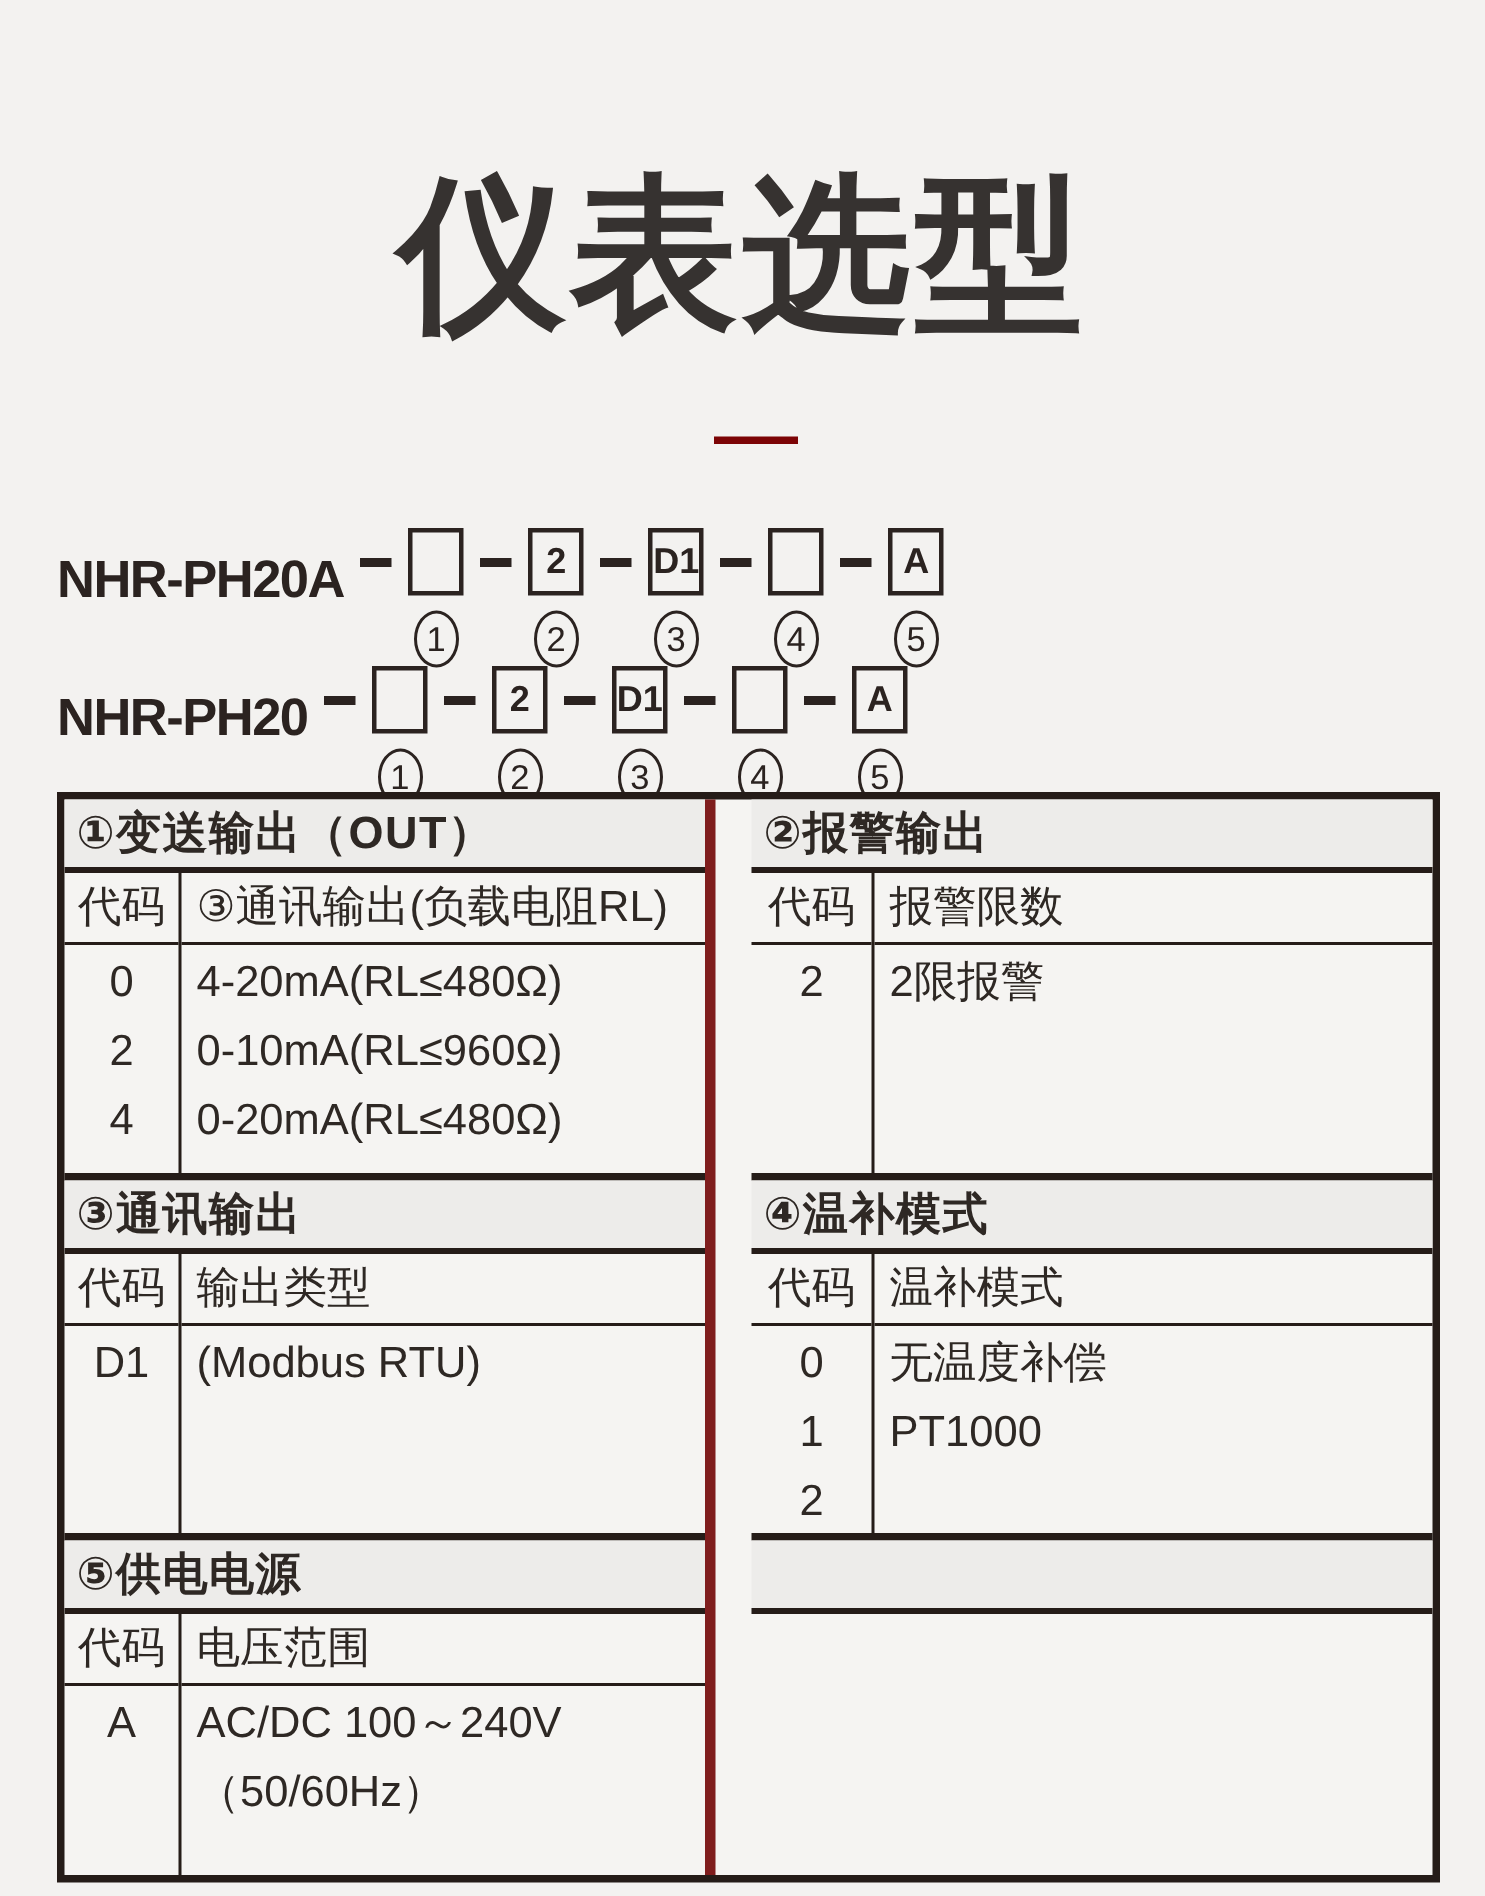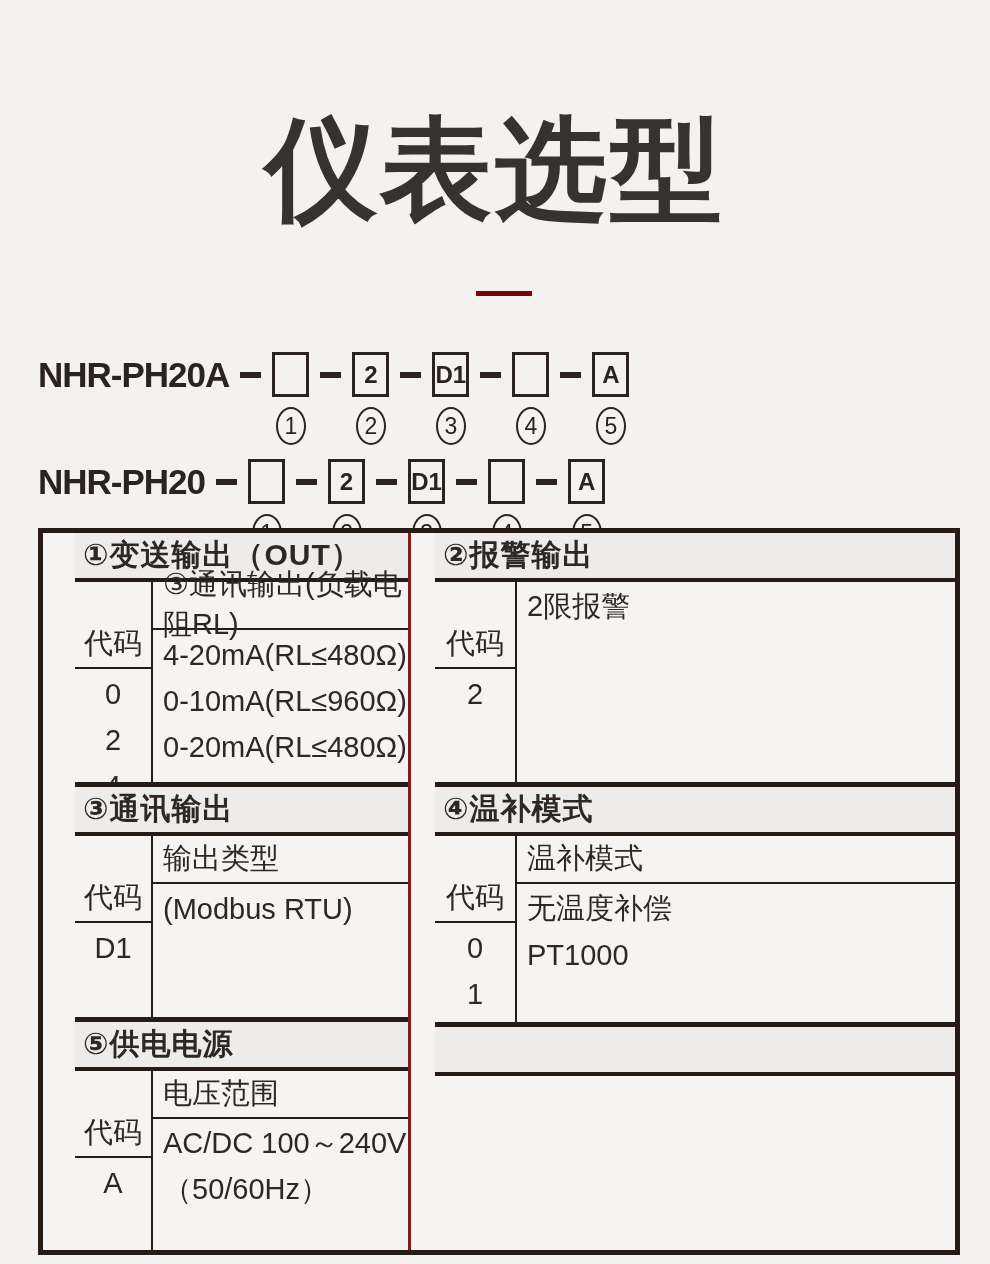--- a/index.html
+++ b/index.html
@@ -30,27 +30,28 @@
   }
   
   .model-line {
     position: absolute;
     left: 38px;
     display: flex;
     align-items: flex-start;
     color: #2b2320;
   }
   .model-line.l1 { top: 352px; }
-  .model-line.l2 { top: 459px; }
+  .model-line.l2 { top: 444px; }
   .model-label {
     font-size: 35px;
     font-weight: 600;
     letter-spacing: -1px;
     line-height: 46px;
     white-space: nowrap;
+    margin-top: 12px;
   }
   .mdash {
     width: 21px; height: 6px;
     background: #2b2320;
     margin: 20px 11px 0 11px;
     flex: none;
   }
   .unit { display: flex; flex-direction: column; align-items: center; flex: none; }
   .cbox {
     width: 37px; height: 45px;
@@ -72,21 +73,21 @@
     position: absolute;
     left: 38px; top: 528px;
     width: 922px; height: 727px;
     border: 5px solid #251c18;
     background: #f5f4f2;
     display: flex;
     font-size: 29px;
     color: #2e2824;
   }
   .half { display: flex; flex-direction: column; height: 100%; }
-  .half.left  { width: 368px; border-right: 3px solid #7f1d1d; padding-left: 32px; }
+  .half.left  { width: 434px; border-right: 7px solid #7f1d1d; }
   .half.right { flex: 1; padding-left: 24px; }
   .sec { display: flex; flex-direction: column; }
   .sec.s12 { height: 249px; }
   .sec.s34 { height: 240px; border-top: 5px solid #251c18; }
   .sec.s5  { flex: 1;       border-top: 5px solid #251c18; }
   .sec-header {
     height: 49px;
     border-bottom: 4px solid #251c18;
     background: #edecea;
     font-weight: 700;
@@ -99,21 +100,21 @@
   .col { display: flex; flex-direction: column; }
   .col-code { width: 78px;  border-right: 2px solid #251c18; }
   .half.right .col-code { width: 82px; }
   .col-desc { flex: 1; }
   .cell-h {
     height: 48px;
     border-bottom: 2px solid #251c18;
     display: flex; align-items: center;
     flex: none;
   }
-  .col-code .cell-h { justify-content: center; margin-top: 39px; }
+  .col-code .cell-h { justify-content: center; }
   .col-desc .cell-h { padding-left: 10px; }
   .lines { padding-top: 2px; }
   .line { height: 46px; display: flex; align-items: center; }
   .line.c { justify-content: center; }
   .line.d { padding-left: 10px; white-space: nowrap; }
   .empty-cell { flex: 1; }
 </style>
 </head>
 <body>
 
@@ -250,20 +251,21 @@
     <div class="sec s12">
       <div class="sec-header">②报警输出</div>
       <div class="sec-body">
         <div class="col col-code">
           <div class="cell-h">代码</div>
           <div class="lines">
               <div class="line c">2</div>
             </div>
         </div>
         <div class="col col-desc">
+          <div class="cell-h">报警限数</div>
           <div class="lines">
               <div class="line d">2限报警</div>
             </div>
         </div>
       </div>
     </div>
 
     <div class="sec s34">
       <div class="sec-header">④温补模式</div>
       <div class="sec-body">

